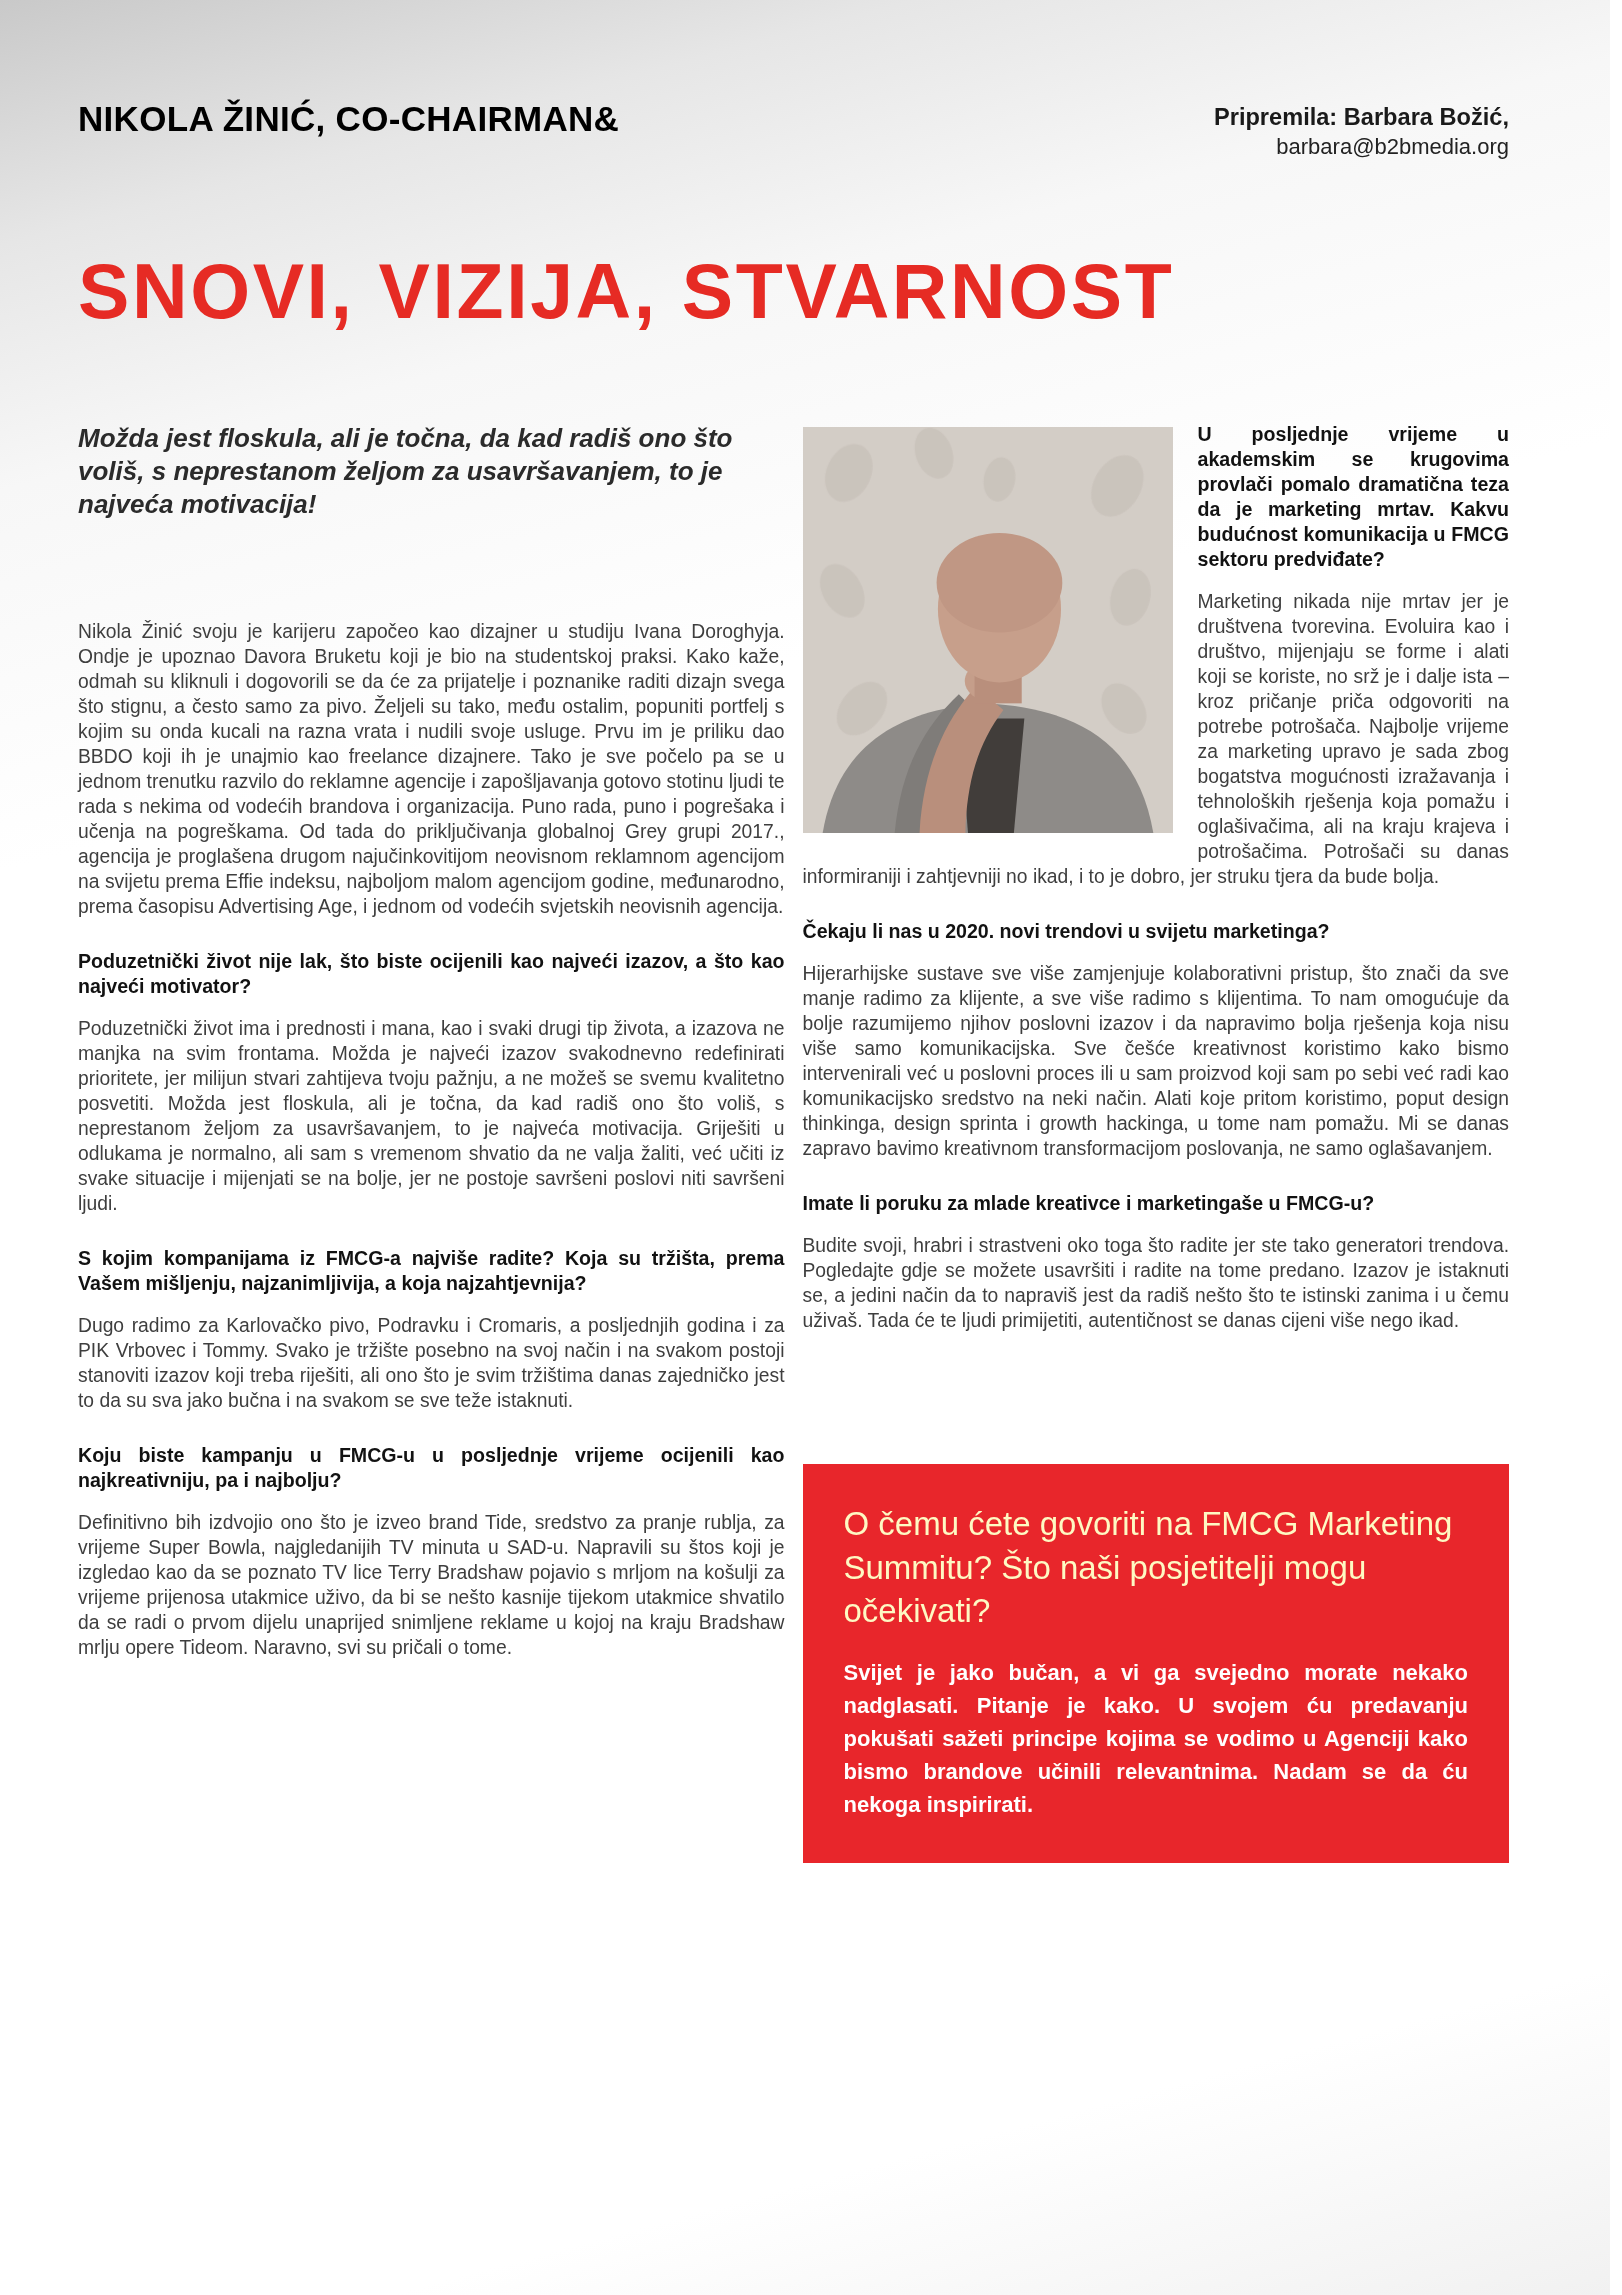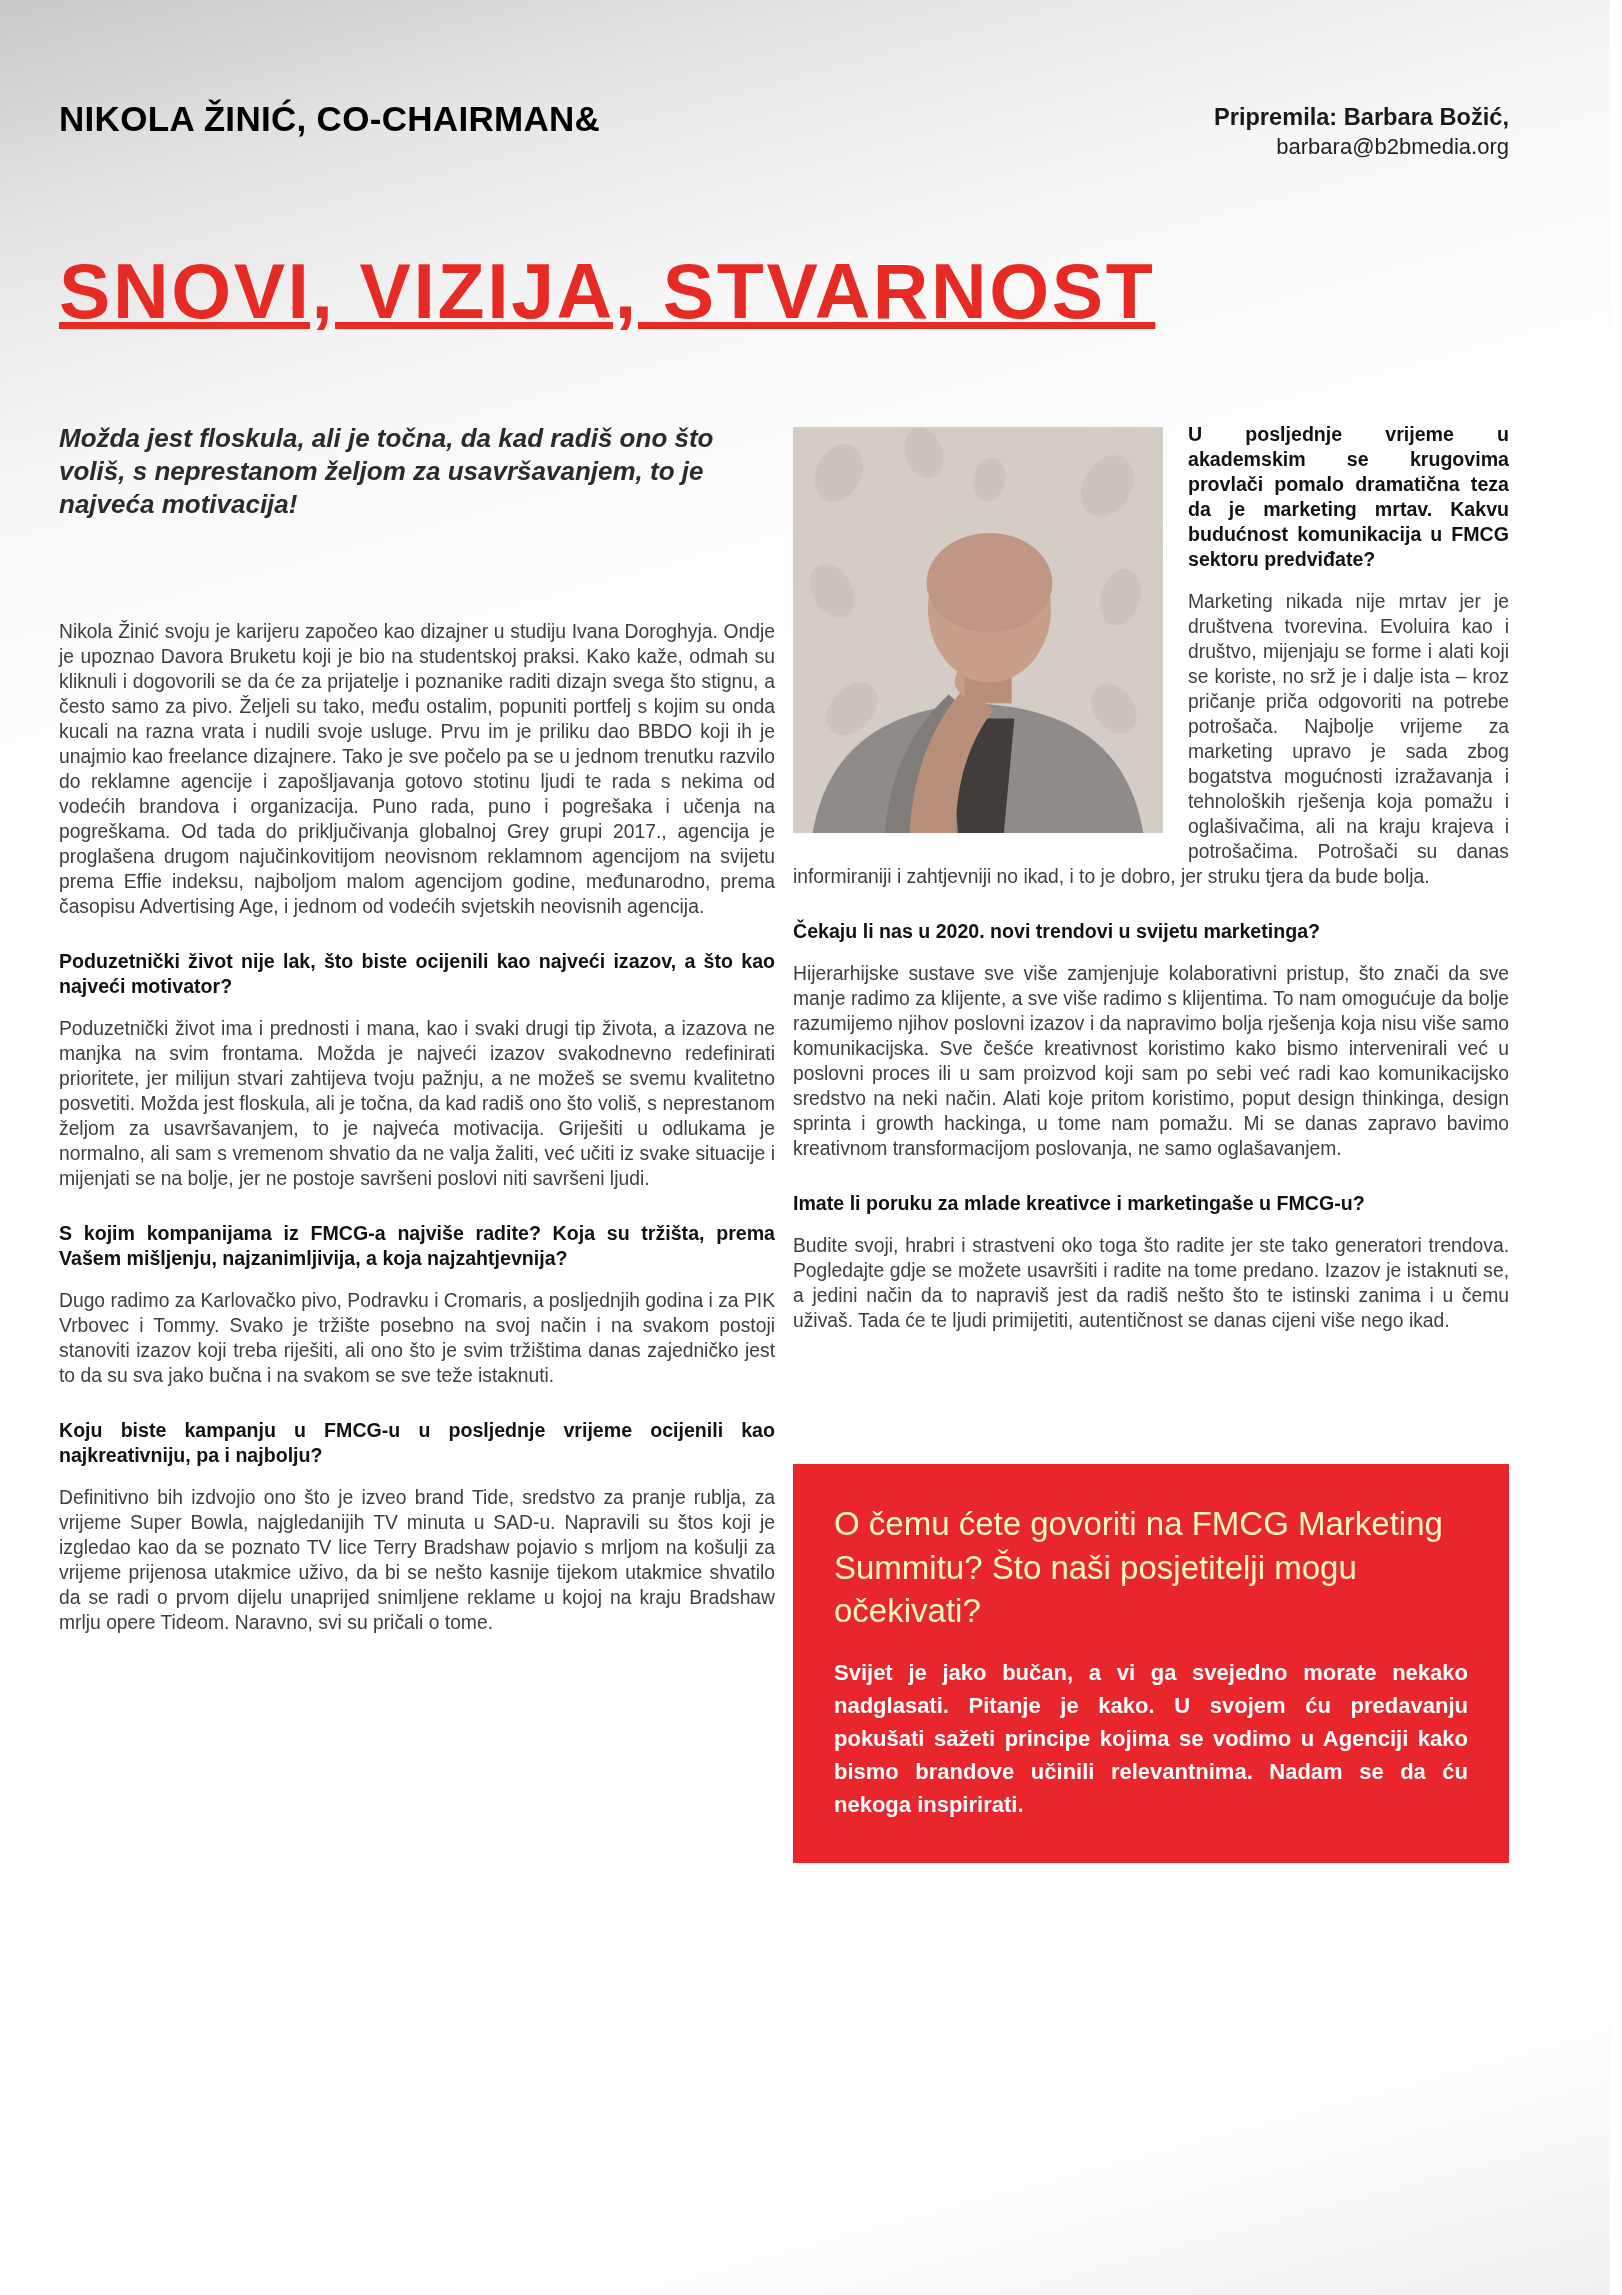--- a/index.html
+++ b/index.html
@@ -11,21 +11,21 @@
   *{box-sizing:border-box;}
   html,body{margin:0;padding:0;}
   body{
     width:1623px;height:2295px;
     font-family:"Liberation Sans","DejaVu Sans",sans-serif;
     background:#ffffff;
   }
   .page{
     position:relative;
     width:1610px;height:2295px;
-    padding:98px 101px 0 59px;
+    padding:98px 101px 0 78px;
     overflow:hidden;
     background:linear-gradient(165deg,#c9c9c9 0%,#e6e6e6 9%,#f7f7f7 18%,#ffffff 32%,#ffffff 88%,#f1f1f1 100%);
   }
   .masthead{
     display:flex;
     justify-content:space-between;
     align-items:flex-start;
   }
   .byline{
     font-size:35px;
@@ -42,21 +42,20 @@
   .prepared-name{font-size:23.6px;font-weight:bold;line-height:1.3;margin-left:20px;}
   .prepared-email{font-size:22px;line-height:1.3;color:#222222;}
   .title{
     margin:90px 0 0 0;
     font-size:77px;
     line-height:1.05;
     font-weight:bold;
     letter-spacing:2.6px;
     color:var(--accent_red,#e62b24);
     white-space:nowrap;
-    text-decoration:underline;
   }
   .columns{
     display:flex;
     gap:18px;
     margin-top:90px;
   }
   .col{flex:1 1 0;min-width:0;}
   .intro{
     margin:0 0 98px 0;
     font-size:26px;

